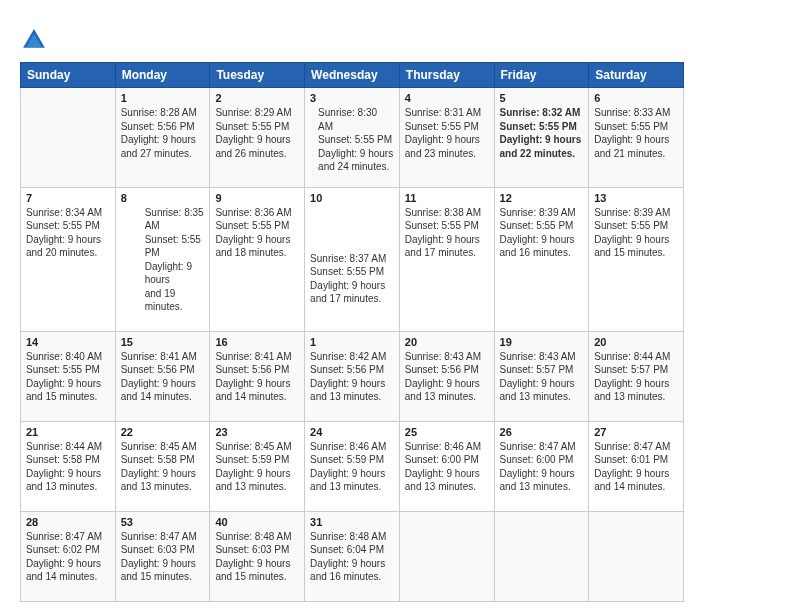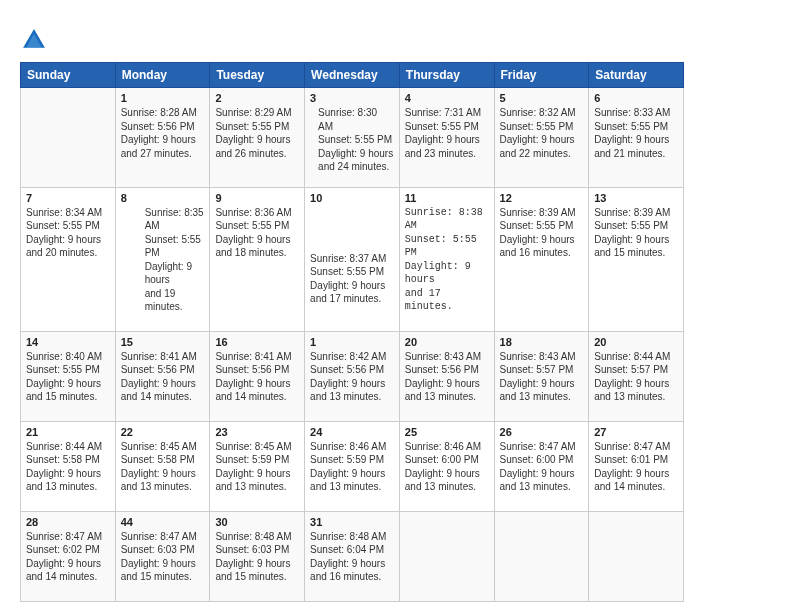--- a/index.html
+++ b/index.html
@@ -151,28 +151,28 @@
           </td>
           <td>
             <span class="day-num">3</span>
             <div class="day-info" style="white-space: pre-line; margin-left: 8px;">Sunrise: 8:30 AM
 Sunset: 5:55 PM
 Daylight: 9 hours
 and 24 minutes.</div>
           </td>
           <td>
             <span class="day-num">4</span>
-            <div class="day-info" style="white-space: pre-line;">Sunrise: 7:31 AM
+            <div class="day-info" style="white-space: pre-line;">Sunrise: 8:31 AM
 Sunset: 5:55 PM
 Daylight: 9 hours
 and 23 minutes.</div>
           </td>
           <td>
             <span class="day-num">5</span>
-            <div class="day-info" style="white-space: pre-line;">Sunrise: 8:32 AM
+            <div class="day-info" style="white-space: pre-line; font-weight: bold;">Sunrise: 8:32 AM
 Sunset: 5:55 PM
 Daylight: 9 hours
 and 22 minutes.</div>
           </td>
           <td>
             <span class="day-num">6</span>
             <div class="day-info" style="white-space: pre-line;">Sunrise: 8:33 AM
 Sunset: 5:55 PM
 Daylight: 9 hours
 and 21 minutes.</div>
@@ -202,21 +202,21 @@
           </td>
           <td>
             <span class="day-num">10</span>
             <div class="day-info" style="white-space: pre-line; margin-top: 48px;">Sunrise: 8:37 AM
 Sunset: 5:55 PM
 Daylight: 9 hours
 and 17 minutes.</div>
           </td>
           <td>
             <span class="day-num">11</span>
-            <div class="day-info" style="white-space: pre-line; font-family: Liberation Mono, monospace;">Sunrise: 8:38 AM
+            <div class="day-info" style="white-space: pre-line;">Sunrise: 8:38 AM
 Sunset: 5:55 PM
 Daylight: 9 hours
 and 17 minutes.</div>
           </td>
           <td>
             <span class="day-num">12</span>
             <div class="day-info" style="white-space: pre-line;">Sunrise: 8:39 AM
 Sunset: 5:55 PM
 Daylight: 9 hours
 and 16 minutes.</div>
@@ -259,21 +259,21 @@
 and 13 minutes.</div>
           </td>
           <td>
             <span class="day-num">20</span>
             <div class="day-info" style="white-space: pre-line;">Sunrise: 8:43 AM
 Sunset: 5:56 PM
 Daylight: 9 hours
 and 13 minutes.</div>
           </td>
           <td>
-            <span class="day-num">18</span>
+            <span class="day-num">19</span>
             <div class="day-info" style="white-space: pre-line;">Sunrise: 8:43 AM
 Sunset: 5:57 PM
 Daylight: 9 hours
 and 13 minutes.</div>
           </td>
           <td>
             <span class="day-num">20</span>
             <div class="day-info" style="white-space: pre-line;">Sunrise: 8:44 AM
 Sunset: 5:57 PM
 Daylight: 9 hours
@@ -333,28 +333,28 @@
         </tr>
         <tr>
           <td>
             <span class="day-num">28</span>
             <div class="day-info" style="white-space: pre-line;">Sunrise: 8:47 AM
 Sunset: 6:02 PM
 Daylight: 9 hours
 and 14 minutes.</div>
           </td>
           <td>
-            <span class="day-num">44</span>
+            <span class="day-num">53</span>
             <div class="day-info" style="white-space: pre-line;">Sunrise: 8:47 AM
 Sunset: 6:03 PM
 Daylight: 9 hours
 and 15 minutes.</div>
           </td>
           <td>
-            <span class="day-num">30</span>
+            <span class="day-num">40</span>
             <div class="day-info" style="white-space: pre-line;">Sunrise: 8:48 AM
 Sunset: 6:03 PM
 Daylight: 9 hours
 and 15 minutes.</div>
           </td>
           <td>
             <span class="day-num">31</span>
             <div class="day-info" style="white-space: pre-line;">Sunrise: 8:48 AM
 Sunset: 6:04 PM
 Daylight: 9 hours

